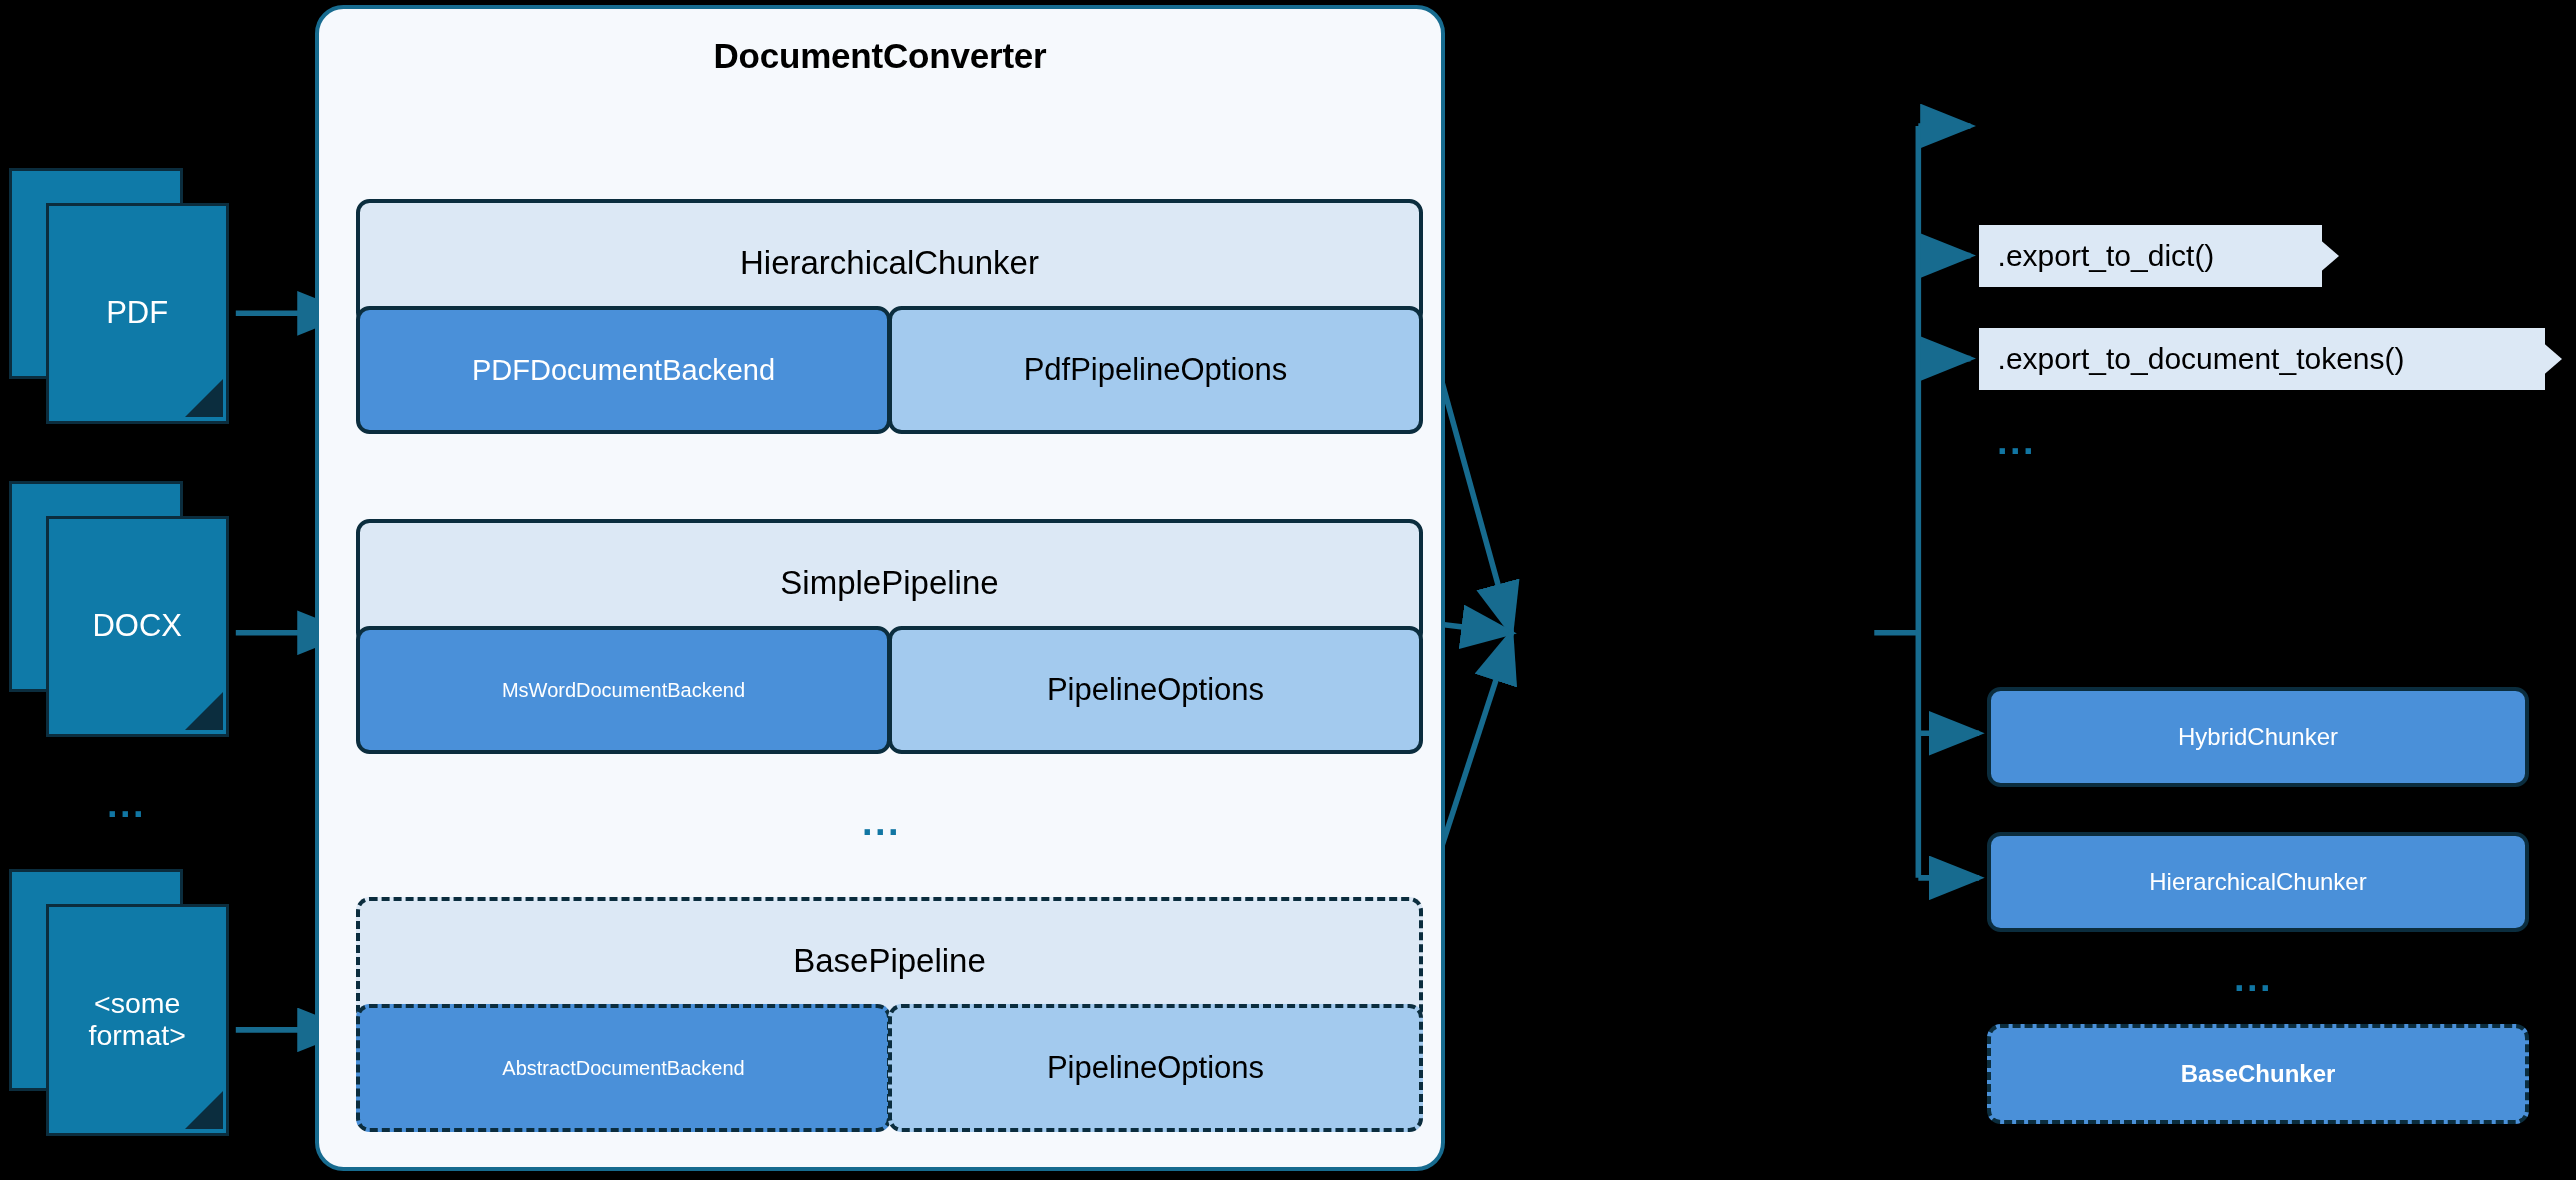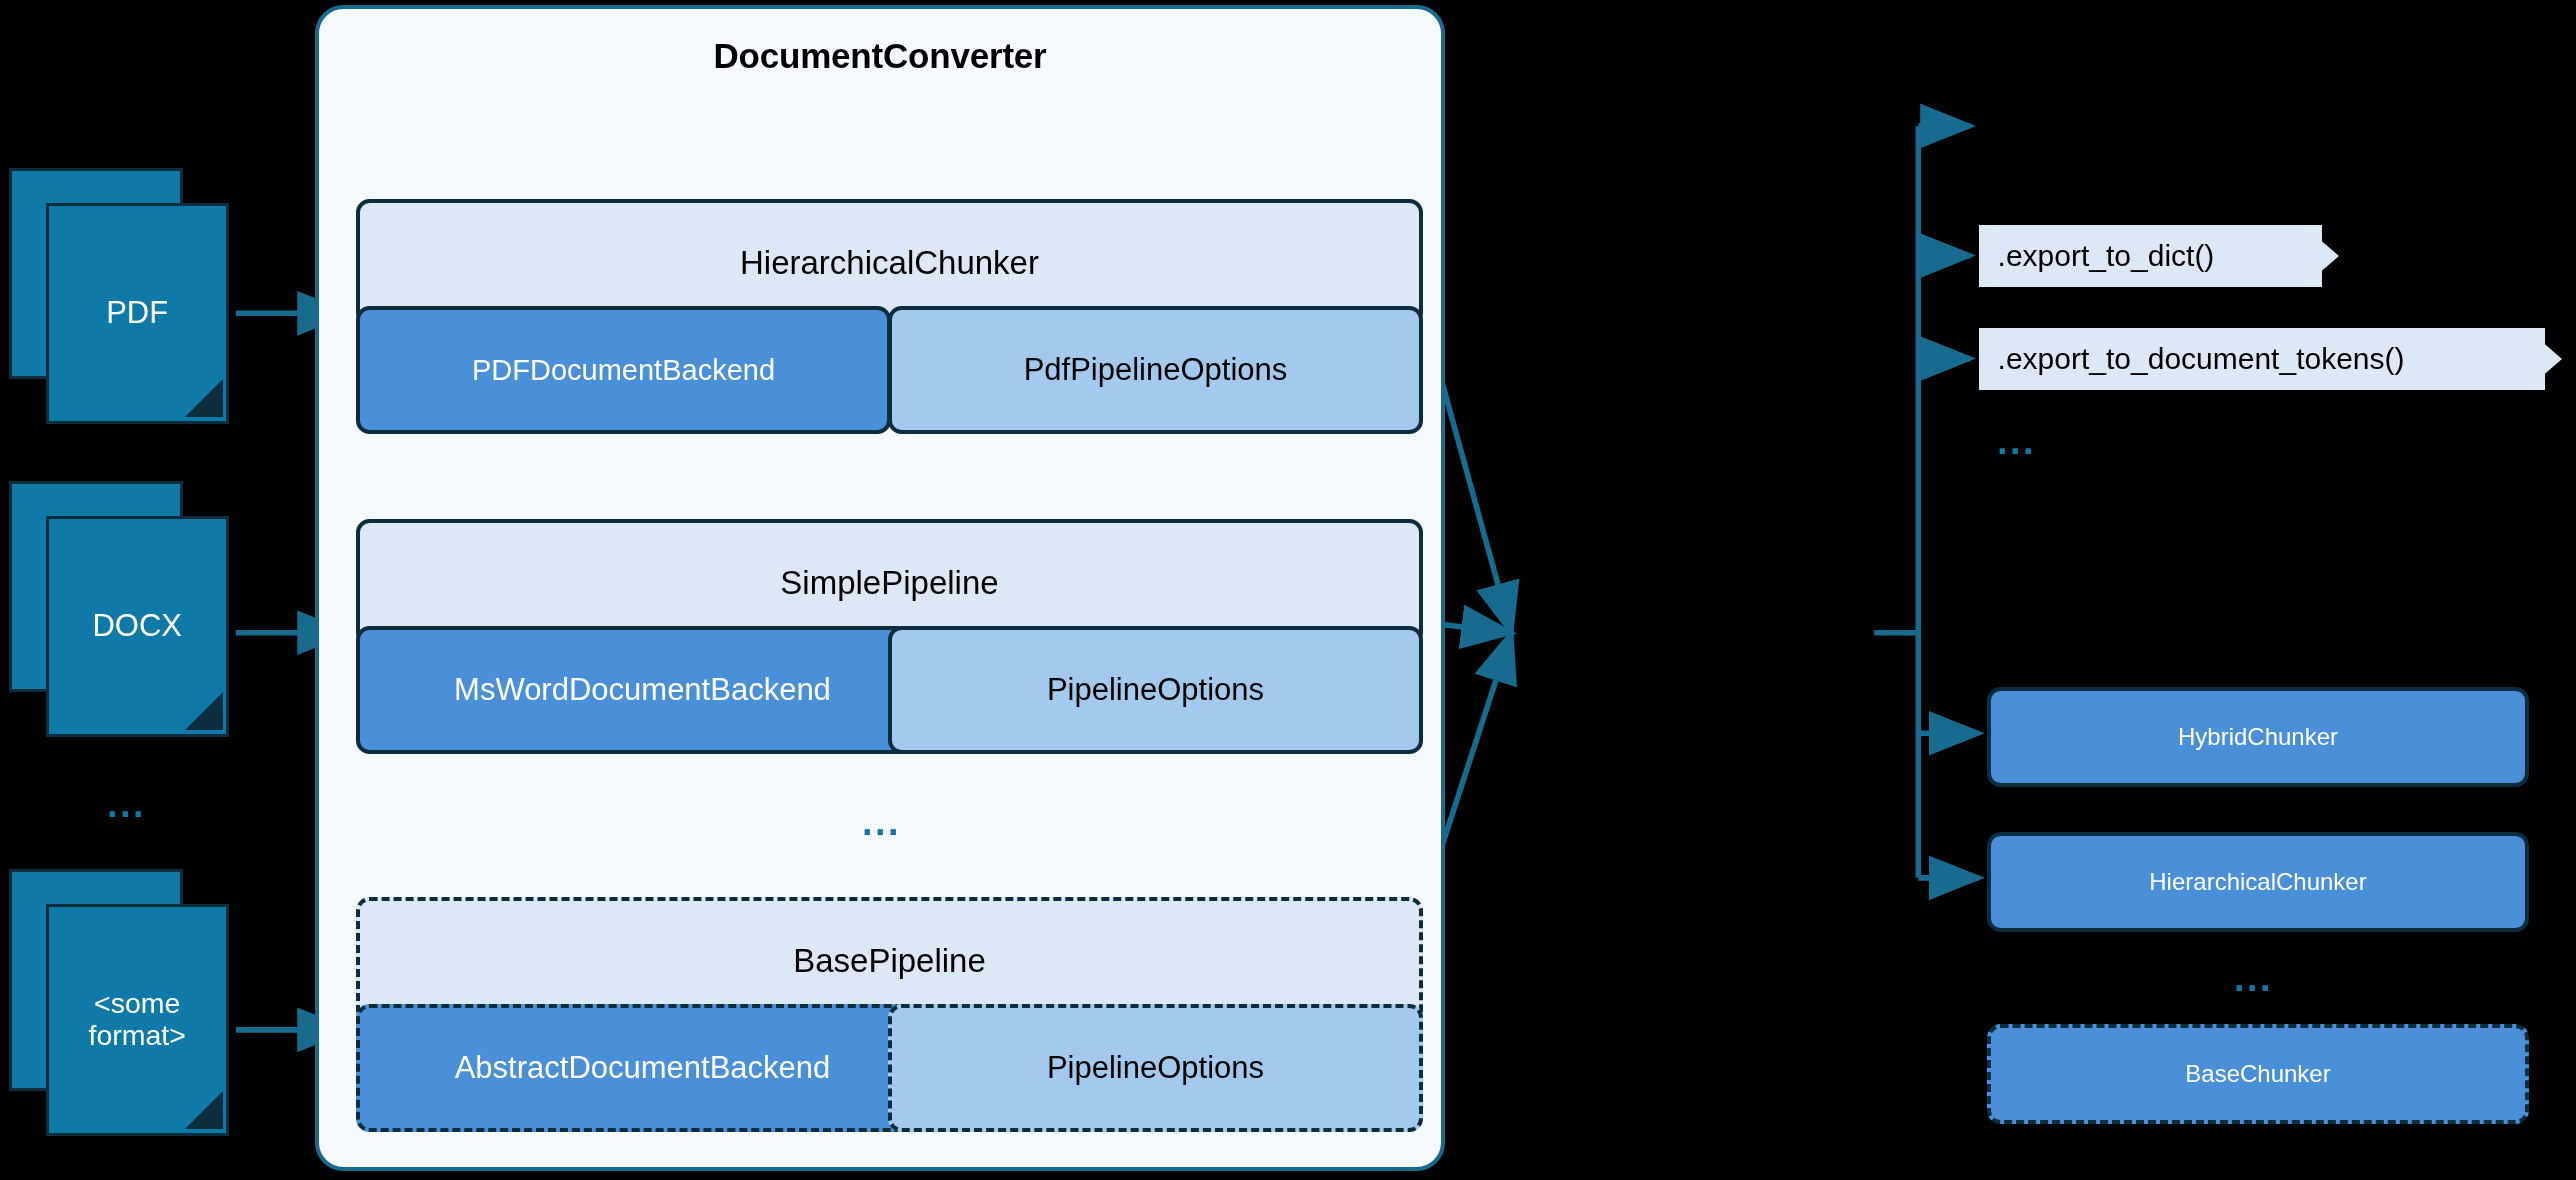--- a/index.html
+++ b/index.html
@@ -48,21 +48,21 @@
     display:flex;align-items:center;justify-content:center;
     font-size:33px;color:#000;
   }
   .pipe-row{position:absolute;left:0;top:107px;width:1059px;height:120px;}
   .pipe-backend{
     position:absolute;left:0;top:0;width:527px;height:120px;
     background:#4a90d9;border:4.3px solid #0b2d3e;border-radius:13.6px;
     display:flex;align-items:center;justify-content:center;
     color:#ffffff;font-size:29px;
   }
-  .pipe-backend.small{font-size:31px;padding-left:19px;}
+  .pipe-backend.small{font-size:20px;}
   .pipe-options{
     position:absolute;left:532px;top:0;width:527px;height:120px;
     background:#a3caee;border:4.3px solid #0b2d3e;border-radius:13.6px;
     display:flex;align-items:center;justify-content:center;
     color:#000;font-size:31px;
   }
   .dashed .pipe-head,
   .dashed .pipe-backend,
   .dashed .pipe-options{border-style:dashed;}
 
@@ -103,21 +103,21 @@
     border-left:36px solid #dce8f5;
   }
 
   
   .chunker{
     position:absolute;left:1987px;width:534px;height:92px;
     background:#4a90d9;border:4.3px solid #0b2d3e;border-radius:13.6px;
     display:flex;align-items:center;justify-content:center;
     color:#ffffff;font-size:24px;
   }
-  .chunker.dashed-box{border-style:dashed;}
+  .chunker.dashed-box{border-style:dashed;font-weight:bold;}
 
   
   #wires{position:absolute;left:0;top:0;width:2576px;height:1180px;}
 </style>
 </head>
 <body>
 
 <div id="stage">
 
   <svg id="wires" viewBox="0 0 4152 1902">

